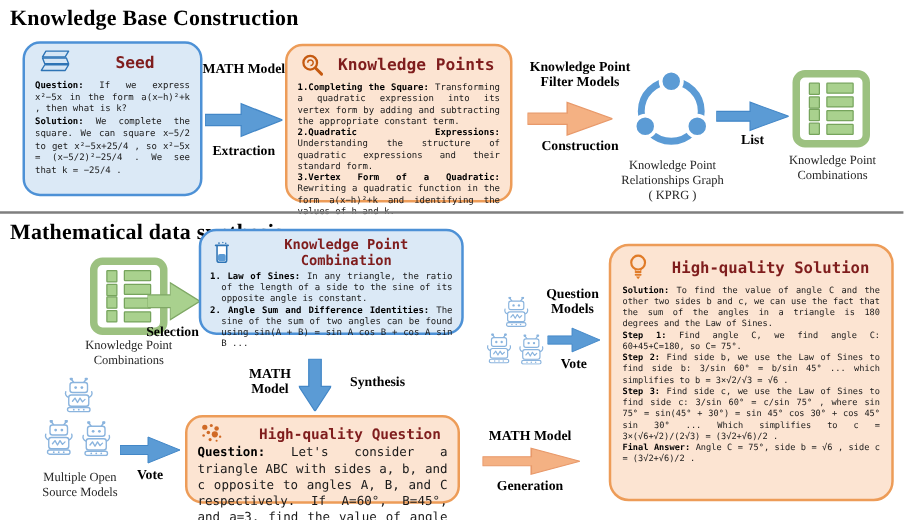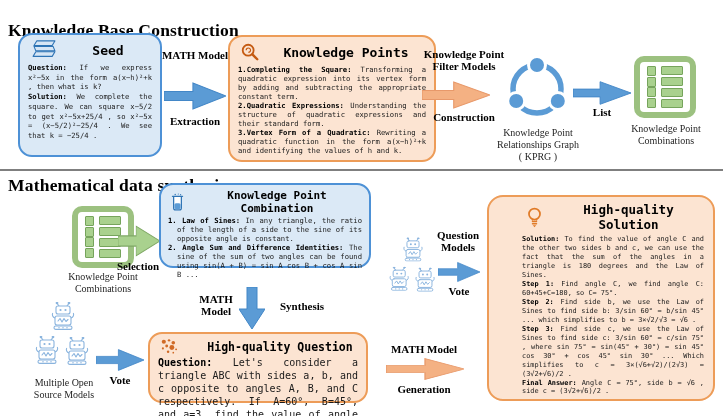--- a/index.html
+++ b/index.html
@@ -4,21 +4,21 @@
 <style>
   html,body{margin:0;padding:0;background:#fff;}
   .canvas{position:relative;width:723px;height:416px;background:#ffffff;overflow:hidden;
           font-family:"Liberation Serif",serif;color:#000;}
   .sec-title{position:absolute;margin:0;font-family:"Liberation Serif",serif;font-weight:bold;
              font-size:17.5px;letter-spacing:.2px;color:#000;}
   .box{position:absolute;box-sizing:border-box;border-radius:14px;}
   .box.blue{background:#dbe9f6;border:2px solid #4d91d6;}
   .box.orange{background:#fce4d2;border:2px solid #ed9c58;}
   .box-head{display:flex;align-items:center;gap:6px;padding:5px 8px 2px 10px;}
-  .box-title{flex:1;text-align:center;font-family:"DejaVu Sans Mono",monospace;font-weight:bold;color:#000000;}
+  .box-title{flex:1;text-align:center;font-family:"DejaVu Sans Mono",monospace;font-weight:bold;color:#7f1d1d;}
   .box-body{padding:1px 8px 4px 8px;font-family:"DejaVu Sans Mono",monospace;color:#1a1a1a;
             text-align:justify;}
   .box-body p{margin:0;}
   .box-body b{color:#000;}
   .mt{margin-top:7px;}
   .hang{padding-left:9px;text-indent:-9px;}
   .lbl{position:absolute;font-family:"Liberation Serif",serif;font-weight:bold;font-size:11px;
        line-height:1.12;text-align:center;color:#000;}
   .cap{position:absolute;font-family:"Liberation Serif",serif;font-weight:normal;font-size:10px;
        line-height:1.18;text-align:center;color:#262626;}
@@ -30,21 +30,21 @@
   .li-row{display:flex;align-items:center;gap:5px;}
   .li-sq{width:9px;height:8px;background:#a9d18e;border:1px solid #76a45c;border-radius:1px;}
   .li-bar{width:28px;height:7px;background:#a9d18e;border:1px solid #76a45c;border-radius:1px;}
   .line{display:block;}
 </style>
 </head>
 <body>
 
 <div class="canvas">
 
-  <h1 class="sec-title" style="left:8px;top:4px;margin-top:16px;">Knowledge Base Construction</h1>
+  <h1 class="sec-title" style="left:8px;top:4px;">Knowledge Base Construction</h1>
 
   <div class="box blue" style="left:18px;top:33px;width:144px;height:124px;">
     <div class="box-head">
       <svg width="28" height="20" viewBox="0 0 30 22">
         <g stroke="#2e74b5" stroke-width="1.2" fill="#d6e6f5" stroke-linejoin="round">
           <path d="M7,1 L27,1 L24,6 L4,6 Z"></path>
           <path d="M4,7 L25,7 L27,12 L6,12 Z"></path>
           <path d="M6,13 L27,13 L24,18 L3,18 Z"></path>
         </g>
       </svg>
@@ -57,21 +57,21 @@
         <span>We complete the square. We can square x−5/2 to get x²−5x+25/4 , so x²−5x = (x−5/2)²−25/4 . We see that k = −25/4 .</span></p>
     </div>
   </div>
 
   <div class="lbl" style="left:161px;top:49px;width:68px;">MATH Model</div>
   <svg class="arrow" style="left:164px;top:81px;" width="62" height="30" viewBox="0 0 60 30" preserveAspectRatio="none">
     <polygon points="0,10.5 28,10.5 28,2 60,15 28,28 28,19.5 0,19.5" fill="#5b9bd5" stroke="#4387c7" stroke-width="1"></polygon>
   </svg>
   <div class="lbl" style="left:161px;top:115px;width:68px;">Extraction</div>
 
-  <div class="box orange" style="left:228px;top:35px;width:208px;height:127px;">
+  <div class="box orange" style="left:228px;top:35px;width:182px;height:127px;">
     <div class="box-head">
       <svg width="20" height="20" viewBox="0 0 22 22">
         <circle cx="9" cy="9" r="6" fill="#fbe3d1" stroke="#c55a11" stroke-width="2"></circle>
         <path d="M6.8,9 a2.4,2.4 0 1 1 2.4,2.4" fill="none" stroke="#c55a11" stroke-width="1.3"></path>
         <line x1="13.6" y1="13.6" x2="19" y2="19" stroke="#c55a11" stroke-width="2.6" stroke-linecap="round"></line>
       </svg>
       <span class="box-title" style="font-size:13px;">Knowledge Points</span>
     </div>
     <div class="box-body" style="font-size:7.2px;line-height:1.25;">
       <p><b>1.Completing the Square:</b>
@@ -258,21 +258,21 @@
     <polygon points="0,10.5 28,10.5 28,2 60,15 28,28 28,19.5 0,19.5" fill="#5b9bd5" stroke="#4387c7" stroke-width="1"></polygon>
   </svg>
   <div class="lbl" style="left:436px;top:285px;width:46px;">Vote</div>
 
   <div class="lbl" style="left:388px;top:343px;width:72px;">MATH Model</div>
   <svg class="arrow" style="left:386px;top:357px;" width="78" height="24" viewBox="0 0 60 30" preserveAspectRatio="none">
     <polygon points="0,10.5 30,10.5 30,2 60,15 30,28 30,19.5 0,19.5" fill="#f4b183" stroke="#e8996a" stroke-width="1"></polygon>
   </svg>
   <div class="lbl" style="left:388px;top:383px;width:72px;">Generation</div>
 
-  <div class="box orange" style="left:487px;top:195px;width:228px;height:206px;border-radius:16px;padding-left:24px;">
+  <div class="box orange" style="left:487px;top:195px;width:228px;height:206px;border-radius:16px;">
     <div class="box-head" style="padding:5px 8px 2px 12px;gap:8px;">
       <svg width="19" height="23" viewBox="0 0 22 26">
         <circle cx="11" cy="9" r="6.4" fill="#fce4d2" stroke="#e07b28" stroke-width="2"></circle>
         <line x1="8.6" y1="14.6" x2="8.6" y2="16.6" stroke="#e07b28" stroke-width="1.4"></line>
         <line x1="13.4" y1="14.6" x2="13.4" y2="16.6" stroke="#e07b28" stroke-width="1.4"></line>
         <rect x="7.8" y="16.8" width="6.4" height="1.8" rx="0.9" fill="#e07b28"></rect>
         <rect x="7.8" y="19.4" width="6.4" height="1.8" rx="0.9" fill="#e07b28"></rect>
         <path d="M9,22 L13,22 L11,24.4 Z" fill="#e07b28"></path>
       </svg>
       <span class="box-title" style="font-size:12.5px;">High-quality Solution</span>

